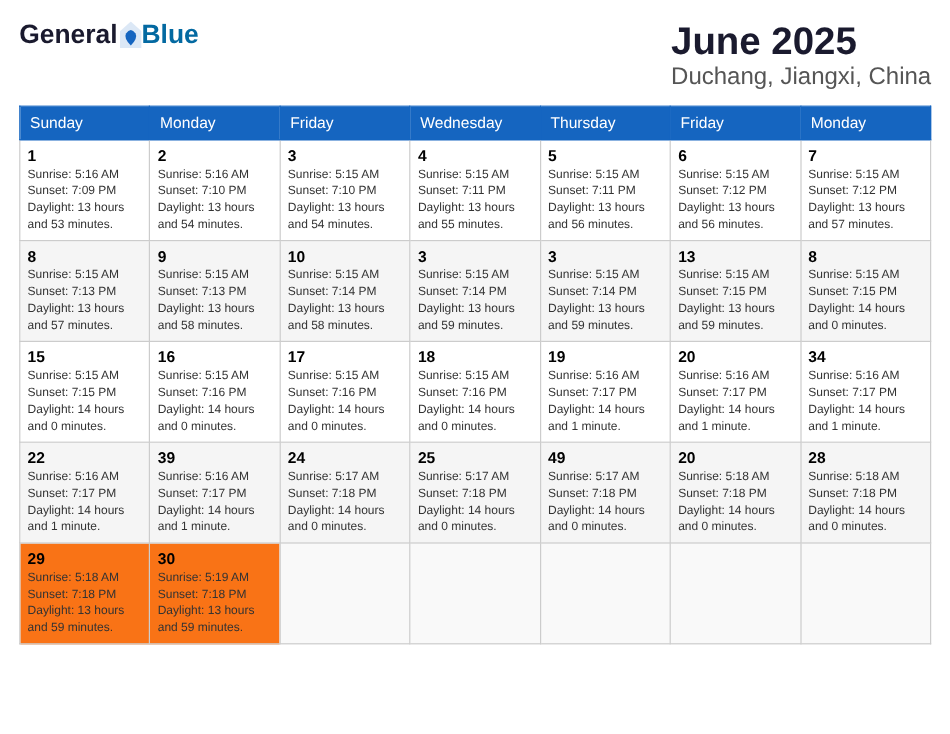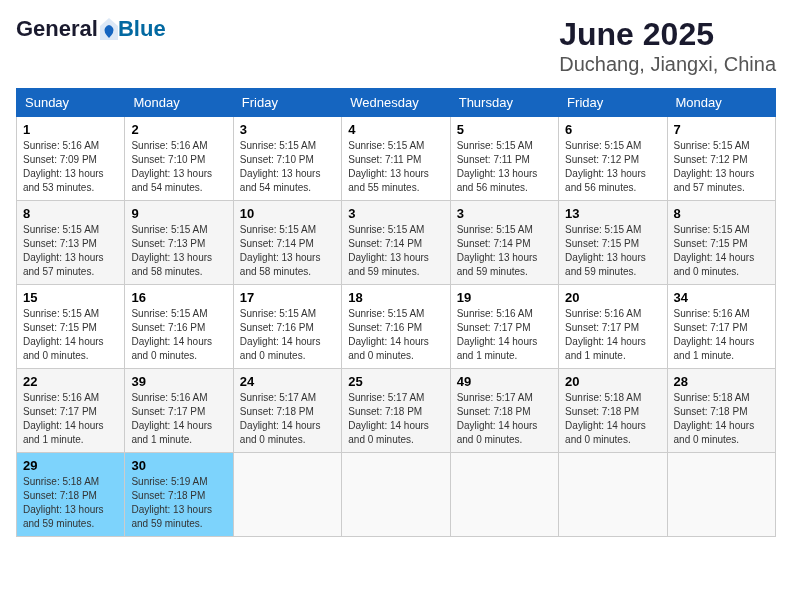--- a/index.html
+++ b/index.html
@@ -81,21 +81,21 @@
     }
     .day-info {
       font-size: 10px;
       color: #333;
       line-height: 1.4;
     }
     .empty {
       background: #f9f9f9 !important;
     }
     .last-row td {
-      background: #7dd3fc;
+      background: #f97316;
     }
   </style>
 </head>
 <body>
 
 <div class="header">
   <div class="logo">
     <div class="logo-text">
       <span class="logo-general">General</span>
       <svg class="logo-icon" viewBox="0 0 18 22" fill="none" xmlns="http://www.w3.org/2000/svg">

